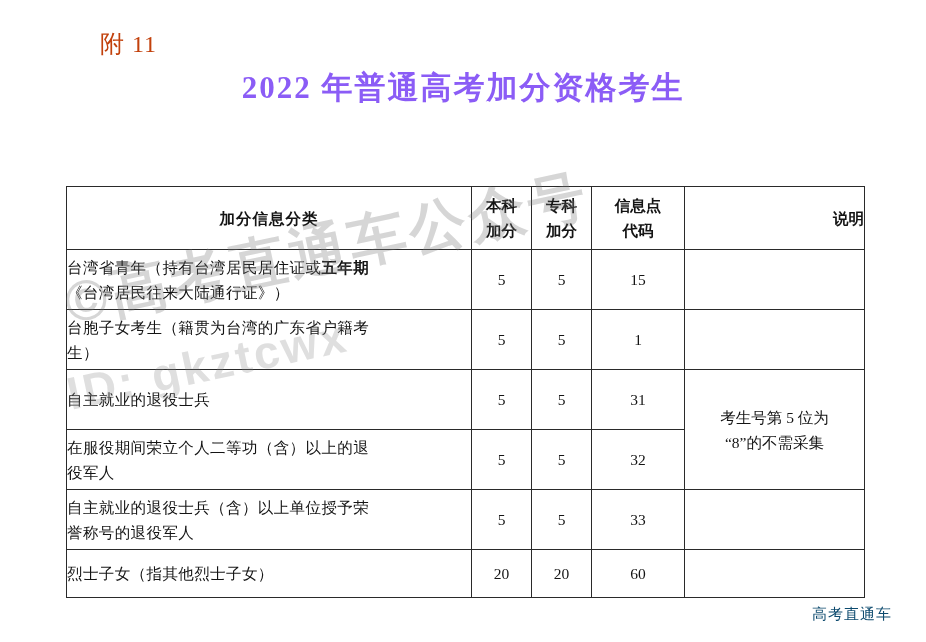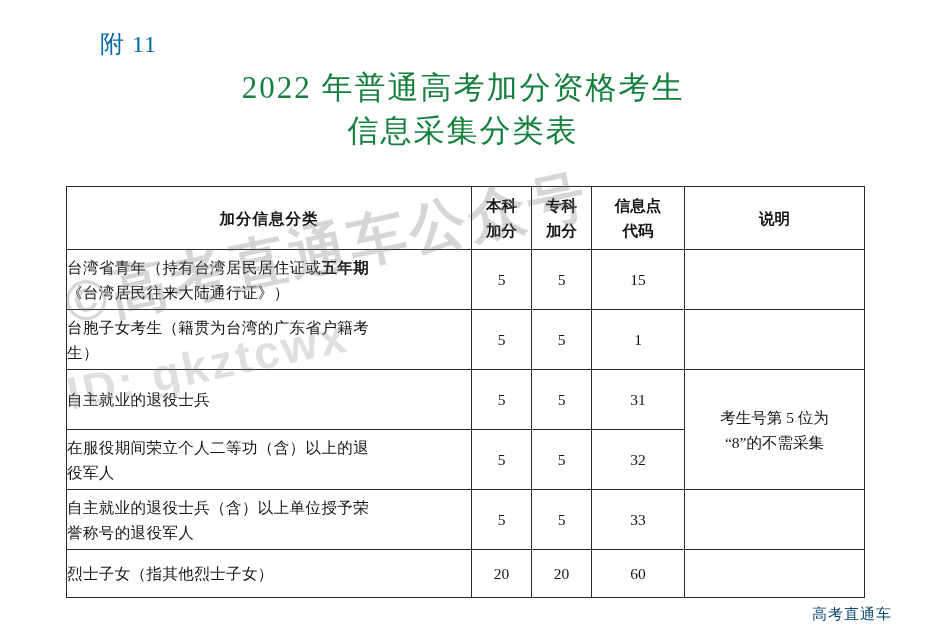--- a/index.html
+++ b/index.html
@@ -20,36 +20,36 @@
     width: 926px;
     height: 642px;
     box-sizing: border-box;
   }
   .attachment-label {
     position: absolute;
     left: 100px;
     top: 28px;
     font-size: 24px;
     letter-spacing: 1px;
-    color: #0369a1;
+    color: #c2410c;
     font-family: "Liberation Serif", "DejaVu Serif", serif;
   }
   .doc-title {
     position: absolute;
     left: 0;
     right: 0;
     top: 66px;
     text-align: center;
   }
   .doc-title .line {
     font-size: 31px;
-    font-weight: normal;
+    font-weight: bold;
     letter-spacing: 2px;
     line-height: 43px;
-    color: #15803d;
+    color: #8b5cf6;
     font-family: "Liberation Serif", "DejaVu Serif", serif;
   }
   .table-wrap {
     position: absolute;
     left: 66px;
     top: 186px;
     width: 795px;
   }
   table.main {
     border-collapse: collapse;
@@ -73,21 +73,21 @@
   th.num, td.num {
     width: 59px;
     text-align: center;
   }
   th.code, td.code {
     width: 92px;
     text-align: center;
   }
   th.note, td.note {
     width: 179px;
-    text-align: center;
+    text-align: right;
   }
   thead th {
     text-align: center;
     font-weight: bold;
     height: 62px;
     padding: 4px 2px;
     font-size: 16px;
     line-height: 23px;
   }
   thead th.cat {
@@ -156,21 +156,20 @@
 </style>
 </head>
 <body>
 
 <div class="page">
 
   <div class="attachment-label">附 11</div>
 
   <div class="doc-title">
     <div class="line">2022 年普通高考加分资格考生</div>
-    <div class="line">信息采集分类表</div>
   </div>
 
   <div class="table-wrap">
     <table class="main">
       <thead>
         <tr>
           <th class="cat">加分信息分类</th>
           <th class="num">
             <div>本科</div>
             <div>加分</div>

